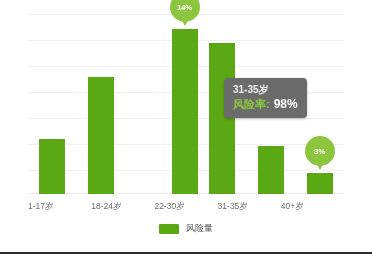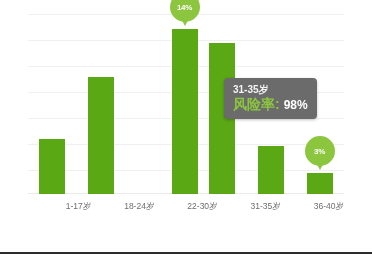--- a/index.html
+++ b/index.html
@@ -111,21 +111,21 @@
   #x-axis {
     position: absolute;
     left: 28px;
     top: 196px;
     width: 316px;
     height: 20px;
     display: flex;
   }
   .x-label {
     flex: 1 1 0;
-    text-align: right;
+    text-align: left;
     font-size: 8.5px;
     color: #6e6e6e;
     line-height: 20px;
     white-space: nowrap;
   }
 
   
   #tooltip {
     position: absolute;
     left: 224px;
@@ -145,21 +145,21 @@
   }
   #tooltip-row {
     display: flex;
     align-items: baseline;
     gap: 4px;
     line-height: 15px;
     white-space: nowrap;
   }
   #tooltip-series {
     color: #8cc63f;
-    font-size: 14px;
+    font-size: 11px;
     font-weight: bold;
   }
   #tooltip-value {
     color: #ffffff;
     font-size: 12px;
     font-weight: bold;
   }
 
   
   #legend {
@@ -255,19 +255,23 @@
       <span id="tooltip-series">风险率:</span>
       <span id="tooltip-value">98%</span>
     </div>
   </div>
 
   <div id="x-axis">
     <div class="x-label">1-17岁</div>
     <div class="x-label">18-24岁</div>
     <div class="x-label">22-30岁</div>
     <div class="x-label">31-35岁</div>
-    <div class="x-label">36-40岁</div>
-  </div>
-
+    <div class="x-label">40+岁</div>
+  </div>
+
+  <div id="legend">
+    <span class="legend-swatch" style="background: rgb(90, 168, 20);"></span>
+    <span class="legend-label">风险量</span>
+  </div>
 
 </div>
 
 <div id="bottom-rule"></div>
 
 </body></html>

